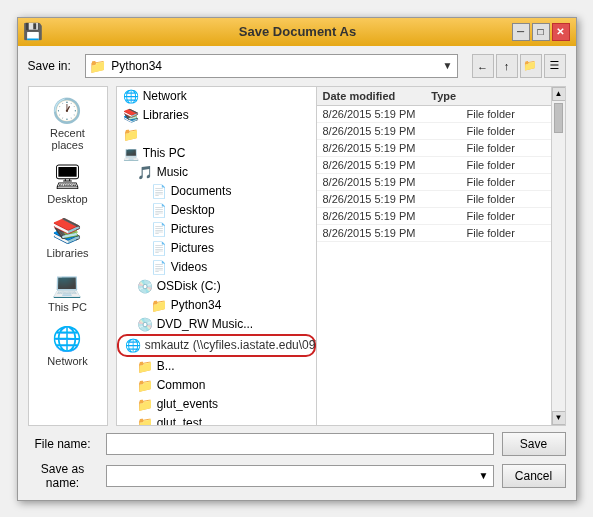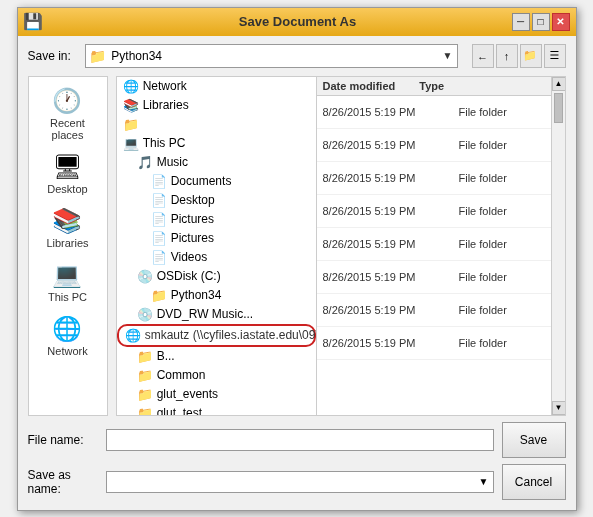--- a/index.html
+++ b/index.html
@@ -139,28 +139,28 @@
     .details-panel {
       flex: 1;
       overflow-y: auto;
       overflow-x: hidden;
     }
     .details-header {
       display: flex;
       background: #f0f0f0;
       border-bottom: 1px solid #ccc;
       padding: 3px 6px;
-      gap: 24px;
+      gap: 36px;
     }
     .details-header span { font-size: 11px; font-weight: 600; color: #333; }
     .details-row {
       display: flex;
-      padding: 10px 6px;
+      padding: 2px 6px;
       border-bottom: 1px solid #f0f0f0;
-      gap: 16px;
+      gap: 24px;
     }
     .details-row .date { font-size: 11px; color: #333; width: 120px; }
     .details-row .type { font-size: 11px; color: #333; }
 
     .scrollbar-area {
       width: 14px;
       background: #f0f0f0;
       border-left: 1px solid #ccc;
       display: flex;
       flex-direction: column;
@@ -180,21 +180,21 @@
       margin: 2px;
     }
 
     
     .filename-row, .filetype-row {
       display: flex;
       align-items: center;
       gap: 8px;
       margin-top: 6px;
     }
-    .field-label { width: 70px; font-size: 12px; }
+    .field-label { width: 70px; font-size: 12px; text-align: center; }
     .field-input {
       flex: 1;
       height: 22px;
       border: 1px solid #999;
       background: white;
       padding: 0 4px;
       font-size: 12px;
     }
     .field-combo {
       flex: 1;
@@ -202,21 +202,21 @@
       border: 1px solid #999;
       background: white;
       display: flex;
       align-items: center;
       justify-content: space-between;
       padding: 0 4px;
     }
     .field-combo .arrow { font-size: 10px; }
     .action-btn {
       width: 64px;
-      height: 36px;
+      height: 24px;
       border: 1px solid #999;
       background: linear-gradient(to bottom, #f8f8f8, #e0e0e0);
       cursor: pointer;
       font-size: 12px;
       display: flex; align-items: center; justify-content: center;
     }
 
     
     .tree-item.highlighted {
       background: transparent;

